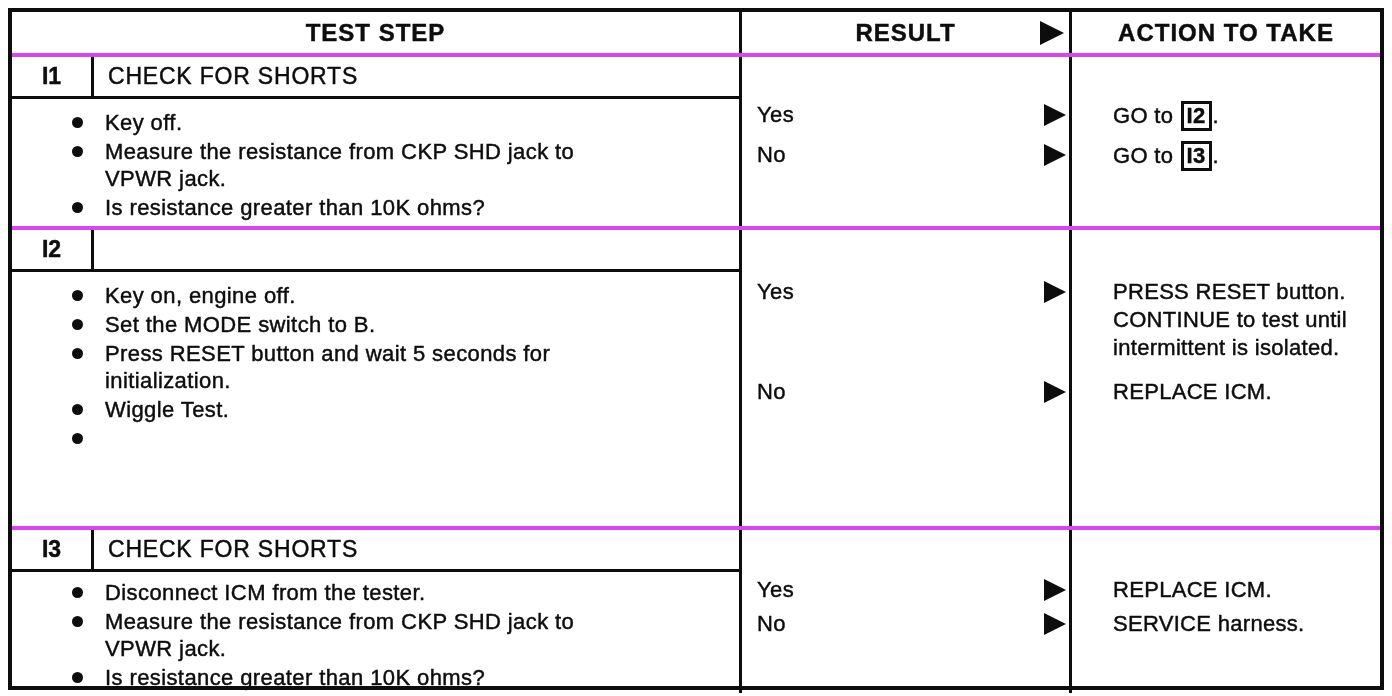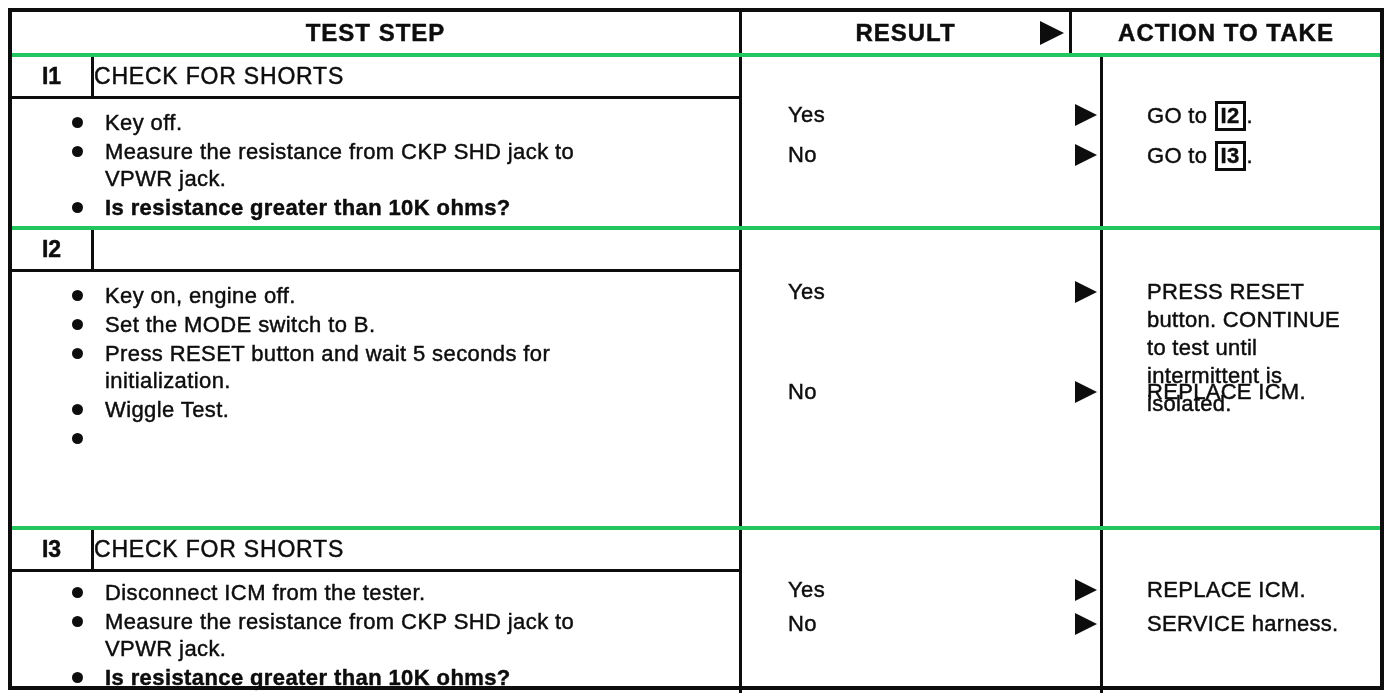--- a/index.html
+++ b/index.html
@@ -43,24 +43,23 @@
     font-size: 24px;
     letter-spacing: 1px;
     box-sizing: border-box;
   }
   .hc-test   { width: 730px; border-right: 3px solid #0d0d0d; }
   .hc-result { width: 330px; border-right: 3px solid #0d0d0d; position: relative; }
   .hc-action { flex: 1; }
   
   .step {
     display: flex;
-    border-top: 4px solid #22c55e;
+    border-top: 4px solid #d946ef;
     box-sizing: border-box;
     flex: 0 0 auto;
-    gap: 31px;
   }
   .step1 { height: 173px; }
   .step2 { height: 300px; }
   .step3 { flex: 1 1 auto; }
   .col-test {
     width: 730px;
     border-right: 3px solid #0d0d0d;
     box-sizing: border-box;
   }
   .col-result {
@@ -87,20 +86,21 @@
     align-items: center;
     justify-content: center;
     font-weight: 700;
     font-size: 23px;
     box-sizing: border-box;
   }
   .ttitle {
     flex: 1;
     display: flex;
     align-items: center;
+    padding-left: 14px;
     font-size: 23px;
     letter-spacing: 0.8px;
   }
   
   .bullets {
     list-style: none;
     margin: 0;
     padding: 10px 6px 0 60px;
   }
   .step3 .bullets { padding-top: 7px; }
@@ -117,40 +117,40 @@
     margin-top: 8px;
   }
   .btext {
     margin-left: 22px;
     font-size: 22px;
     line-height: 27px;
     letter-spacing: 0.4px;
     max-width: 510px;
   }
   .btext.narrow { max-width: 440px; }
-  .btext.bold { font-weight: 700; }
+  .btext.bold { font-weight: 400; }
   
   .res {
     position: absolute;
     left: 0;
     right: 0;
     height: 28px;
     display: flex;
     align-items: center;
     justify-content: space-between;
     padding: 0 3px 0 15px;
     font-size: 22px;
     letter-spacing: 0.4px;
   }
   
   .act {
     position: absolute;
-    left: 0;
+    left: 16px;
     right: 18px;
-    padding-left: 13px;
+    padding-left: 25px;
     font-size: 22px;
     line-height: 28px;
     letter-spacing: 0.3px;
   }
   
   .step1 .t-yes { top: 44px; }
   .step1 .t-no  { top: 84px; }
   .step2 .t-yes { top: 48px; }
   .step2 .t-no  { top: 148px; }
   .step3 .t-yes { top: 46px; }

